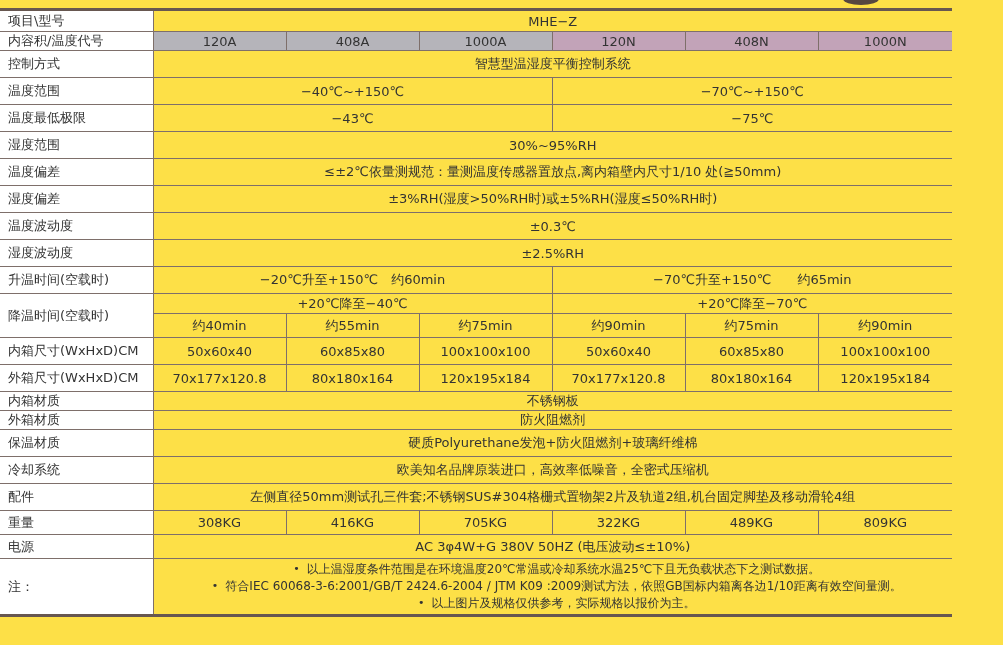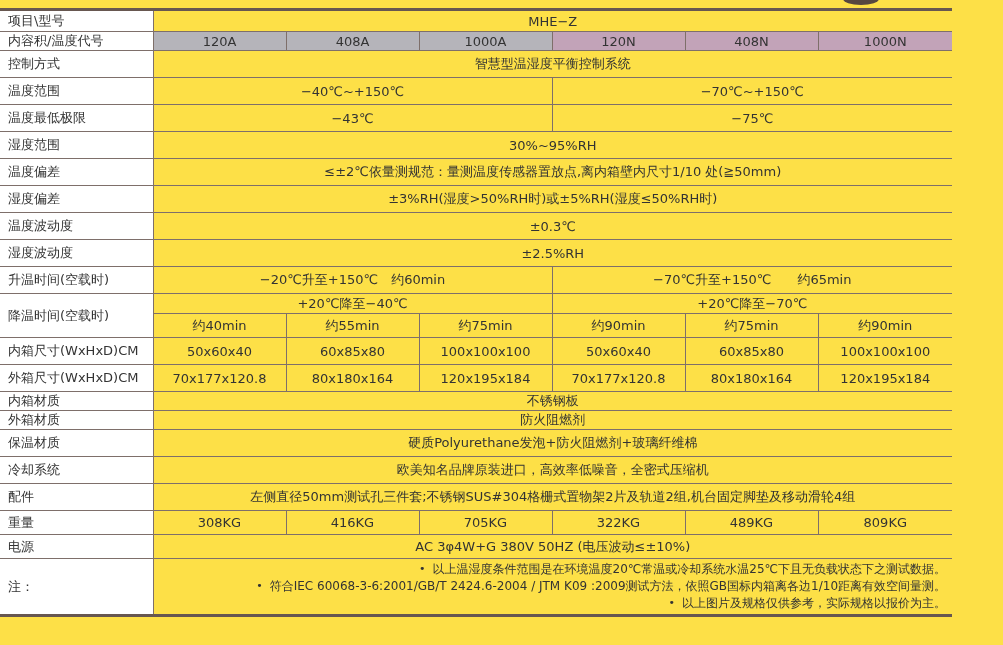--- a/index.html
+++ b/index.html
@@ -27,21 +27,21 @@
     overflow:hidden;
     white-space:nowrap;
   }
   .spec-table tr td:first-child{border-left:none;}
   .spec-table tr td:last-child{border-right:none;margin-top:36px;}
   td.lbl{text-align:left;padding-left:8px;background:#ffffff;}
   .cell-gray{background:#b5b4ba;}
   .cell-pink{background:#c2a3b8;}
   tr.h22{height:22px;} tr.h26{height:18px;} tr.h27{height:27px;}
   tr.h20{height:20px;} tr.h25{height:24px;} tr.h52{height:52px;}
-  td.notes-cell{text-align:right;vertical-align:middle;padding:2px 6px 2px 10px;}
+  td.notes-cell{text-align:center;vertical-align:middle;padding:2px 6px 2px 10px;}
   ul.notes-list{margin:0;padding:0;list-style:none;font-size:12px;line-height:16px;}
   ul.notes-list li{white-space:nowrap;}
   ul.notes-list li::before{content:"•";margin:0 7px 0 4px;font-size:11px;position:relative;top:-1px;}
 </style>
 </head>
 <body>
 
 <div class="page">
   <div class="logo-arc"></div>
 

